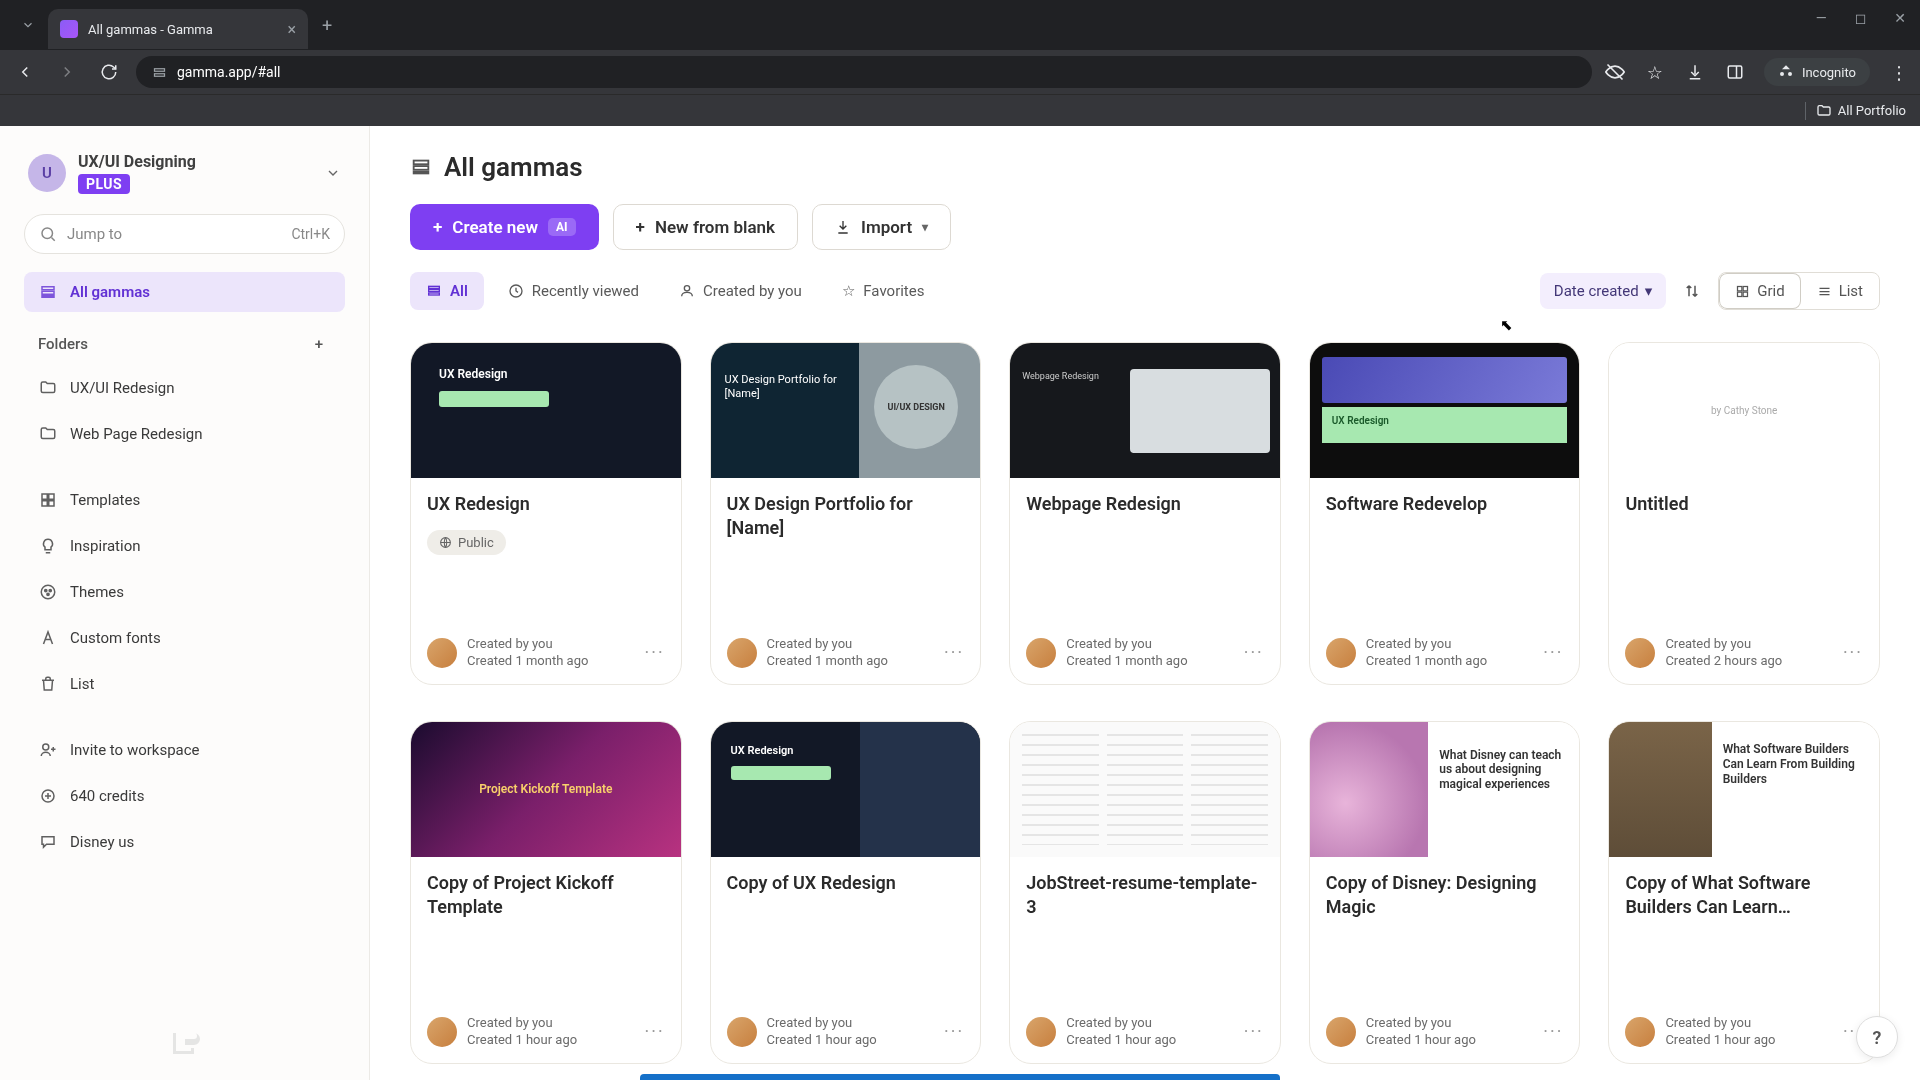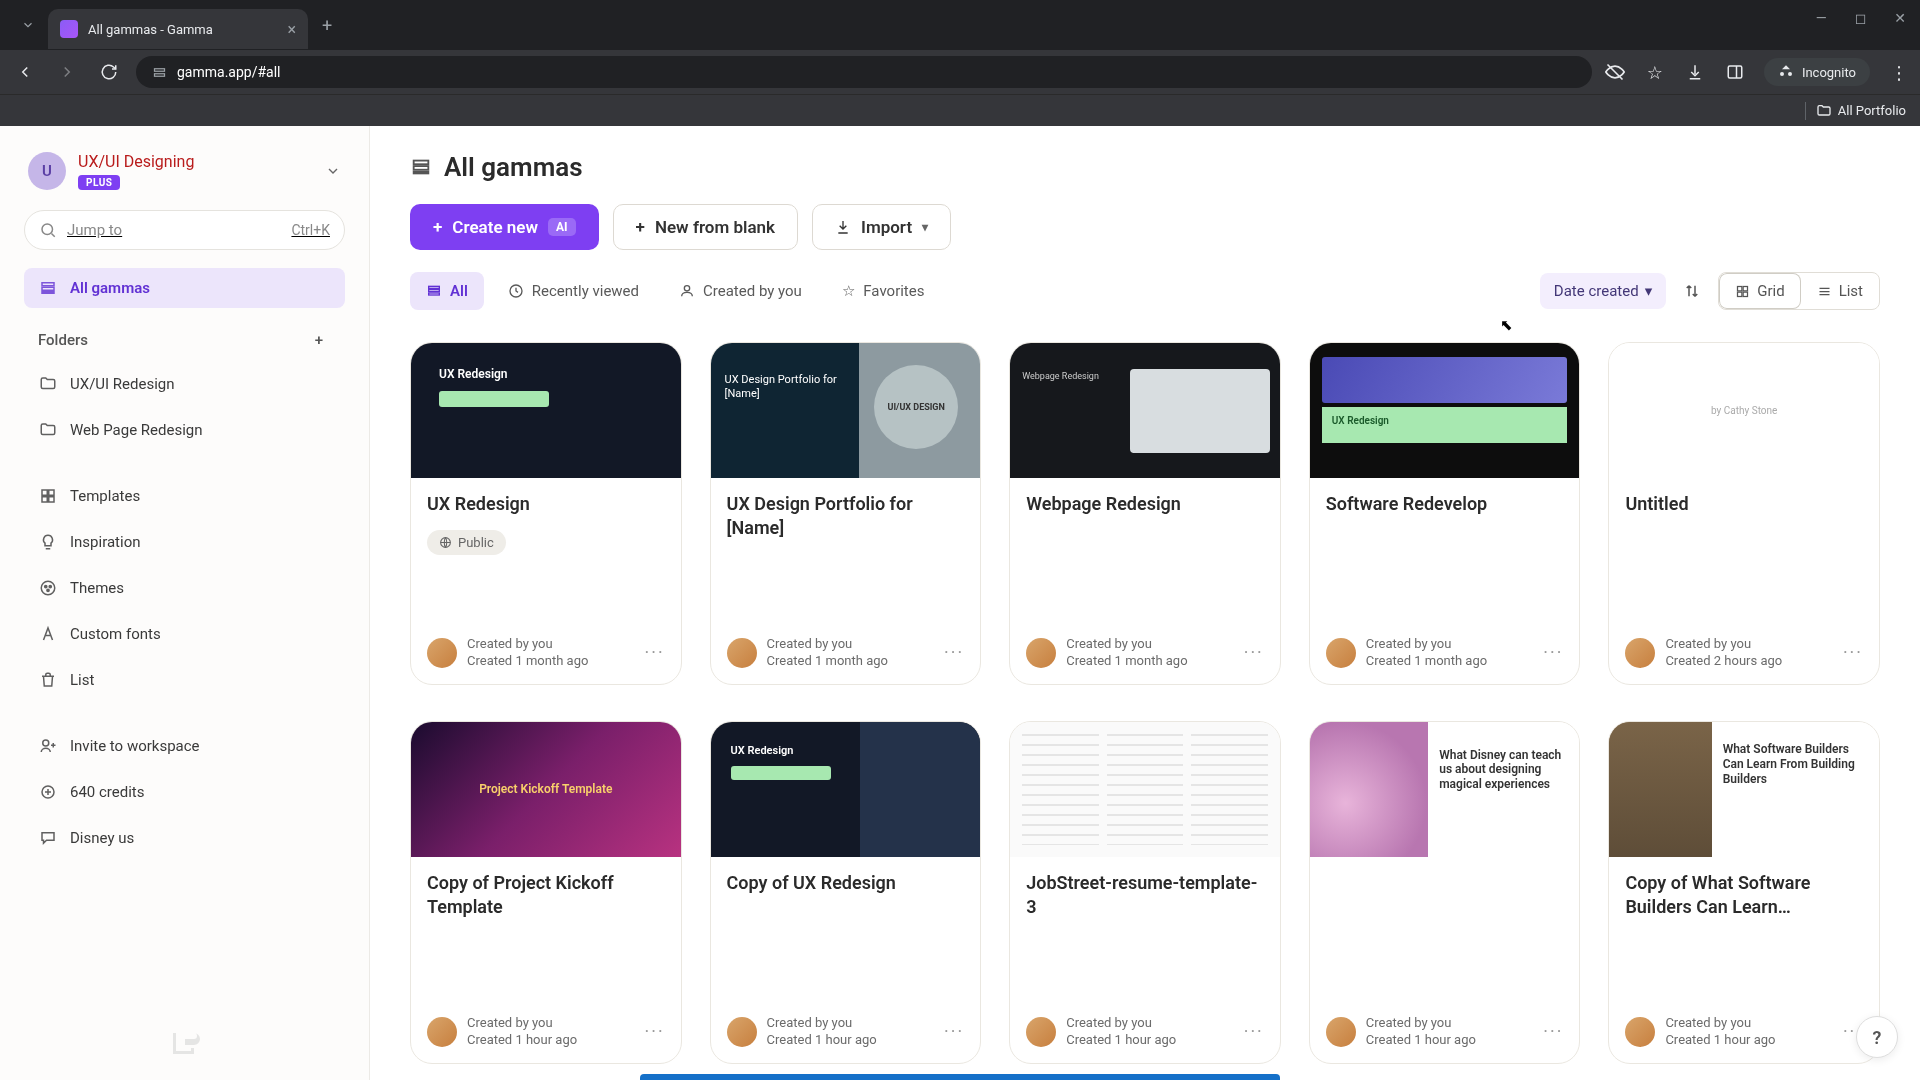--- a/index.html
+++ b/index.html
@@ -31,25 +31,25 @@
 .window-controls span { font-size:14px; }
 
 
 .app { background: #ffffff; display: flex; height: calc(1080px - 126px); }
 
 
 .sidebar { width: 370px; background: #fdfcfb; border-right: 1px solid #eceae6; padding: 22px 24px; display: flex; flex-direction: column; gap: 6px; position:relative; }
 .workspace-row { display: flex; align-items: center; gap: 12px; padding: 4px 4px 14px; }
 .ws-avatar { width: 38px; height: 38px; background: #c5b6e8; color: #5b3fa5; border-radius: 50%; display:flex; align-items:center; justify-content:center; font-weight:600; font-size:15px; }
 .ws-info { flex:1; }
-.ws-name { font-size: 16px; font-weight: 400; color: #b91c1c; }
-.plus-badge { display:inline-block; background:#7e3ff2; color:#fff; font-size:10px; font-weight:700; padding:2px 8px; border-radius:4px; margin-top:3px; letter-spacing:0.5px;}
+.ws-name { font-size: 16px; font-weight: 700; color: #404040; }
+.plus-badge { display:inline-block; background:#7e3ff2; color:#fff; font-size:14px; font-weight:700; padding:2px 8px; border-radius:4px; margin-top:3px; letter-spacing:0.5px;}
 .ws-chevron { color:#666; }
 
-.jump-to { display:flex; align-items:center; gap:10px; background:#fff; border:1px solid #e5e3de; border-radius:20px; padding:10px 14px; margin-bottom:12px;text-decoration:underline; }
+.jump-to { display:flex; align-items:center; gap:10px; background:#fff; border:1px solid #e5e3de; border-radius:20px; padding:10px 14px; margin-bottom:12px; }
 .jump-to .search-ic { color:#888; }
 .jump-to .placeholder { color:#888; font-size:15px; flex:1; }
 .jump-to .kbd { color:#888; font-size:14px; }
 
 .side-item { display:flex; align-items:center; gap:12px; padding:11px 14px; border-radius:8px; color:#3a3a3a; font-size:15px; cursor:pointer; }
 .side-item.active { background:#ece5fb; color:#6232d4; font-weight:600; }
 .side-item .ic { width:20px; display:flex; justify-content:center; color:inherit; opacity:0.8; }
 
 .folders-header { display:flex; align-items:center; justify-content:space-between; padding:14px 14px 6px; color:#555; font-size:15px; font-weight:500; }
 .folders-header .plus-ic { width:24px; height:24px; border-radius:6px; display:flex; align-items:center; justify-content:center; color:#555; }
@@ -612,20 +612,23 @@
               <span>Created 1 hour ago</span>
             </div>
             <div class="more-dots">···</div>
           </div>
         </div>
         <div class="card">
           <div class="thumb t9">
             <div class="tx">What Disney can teach us about designing magical experiences</div>
             <div class="pic"></div>
           </div>
+          <div class="card-body">
+            <div class="card-title">Copy of Disney: Designing Magic</div>
+          </div>
           <div class="card-footer">
             <div class="avatar-sm"></div>
             <div class="meta">
               <span>Created by you</span>
               <span>Created 1 hour ago</span>
             </div>
             <div class="more-dots">···</div>
           </div>
         </div>
         <div class="card">

